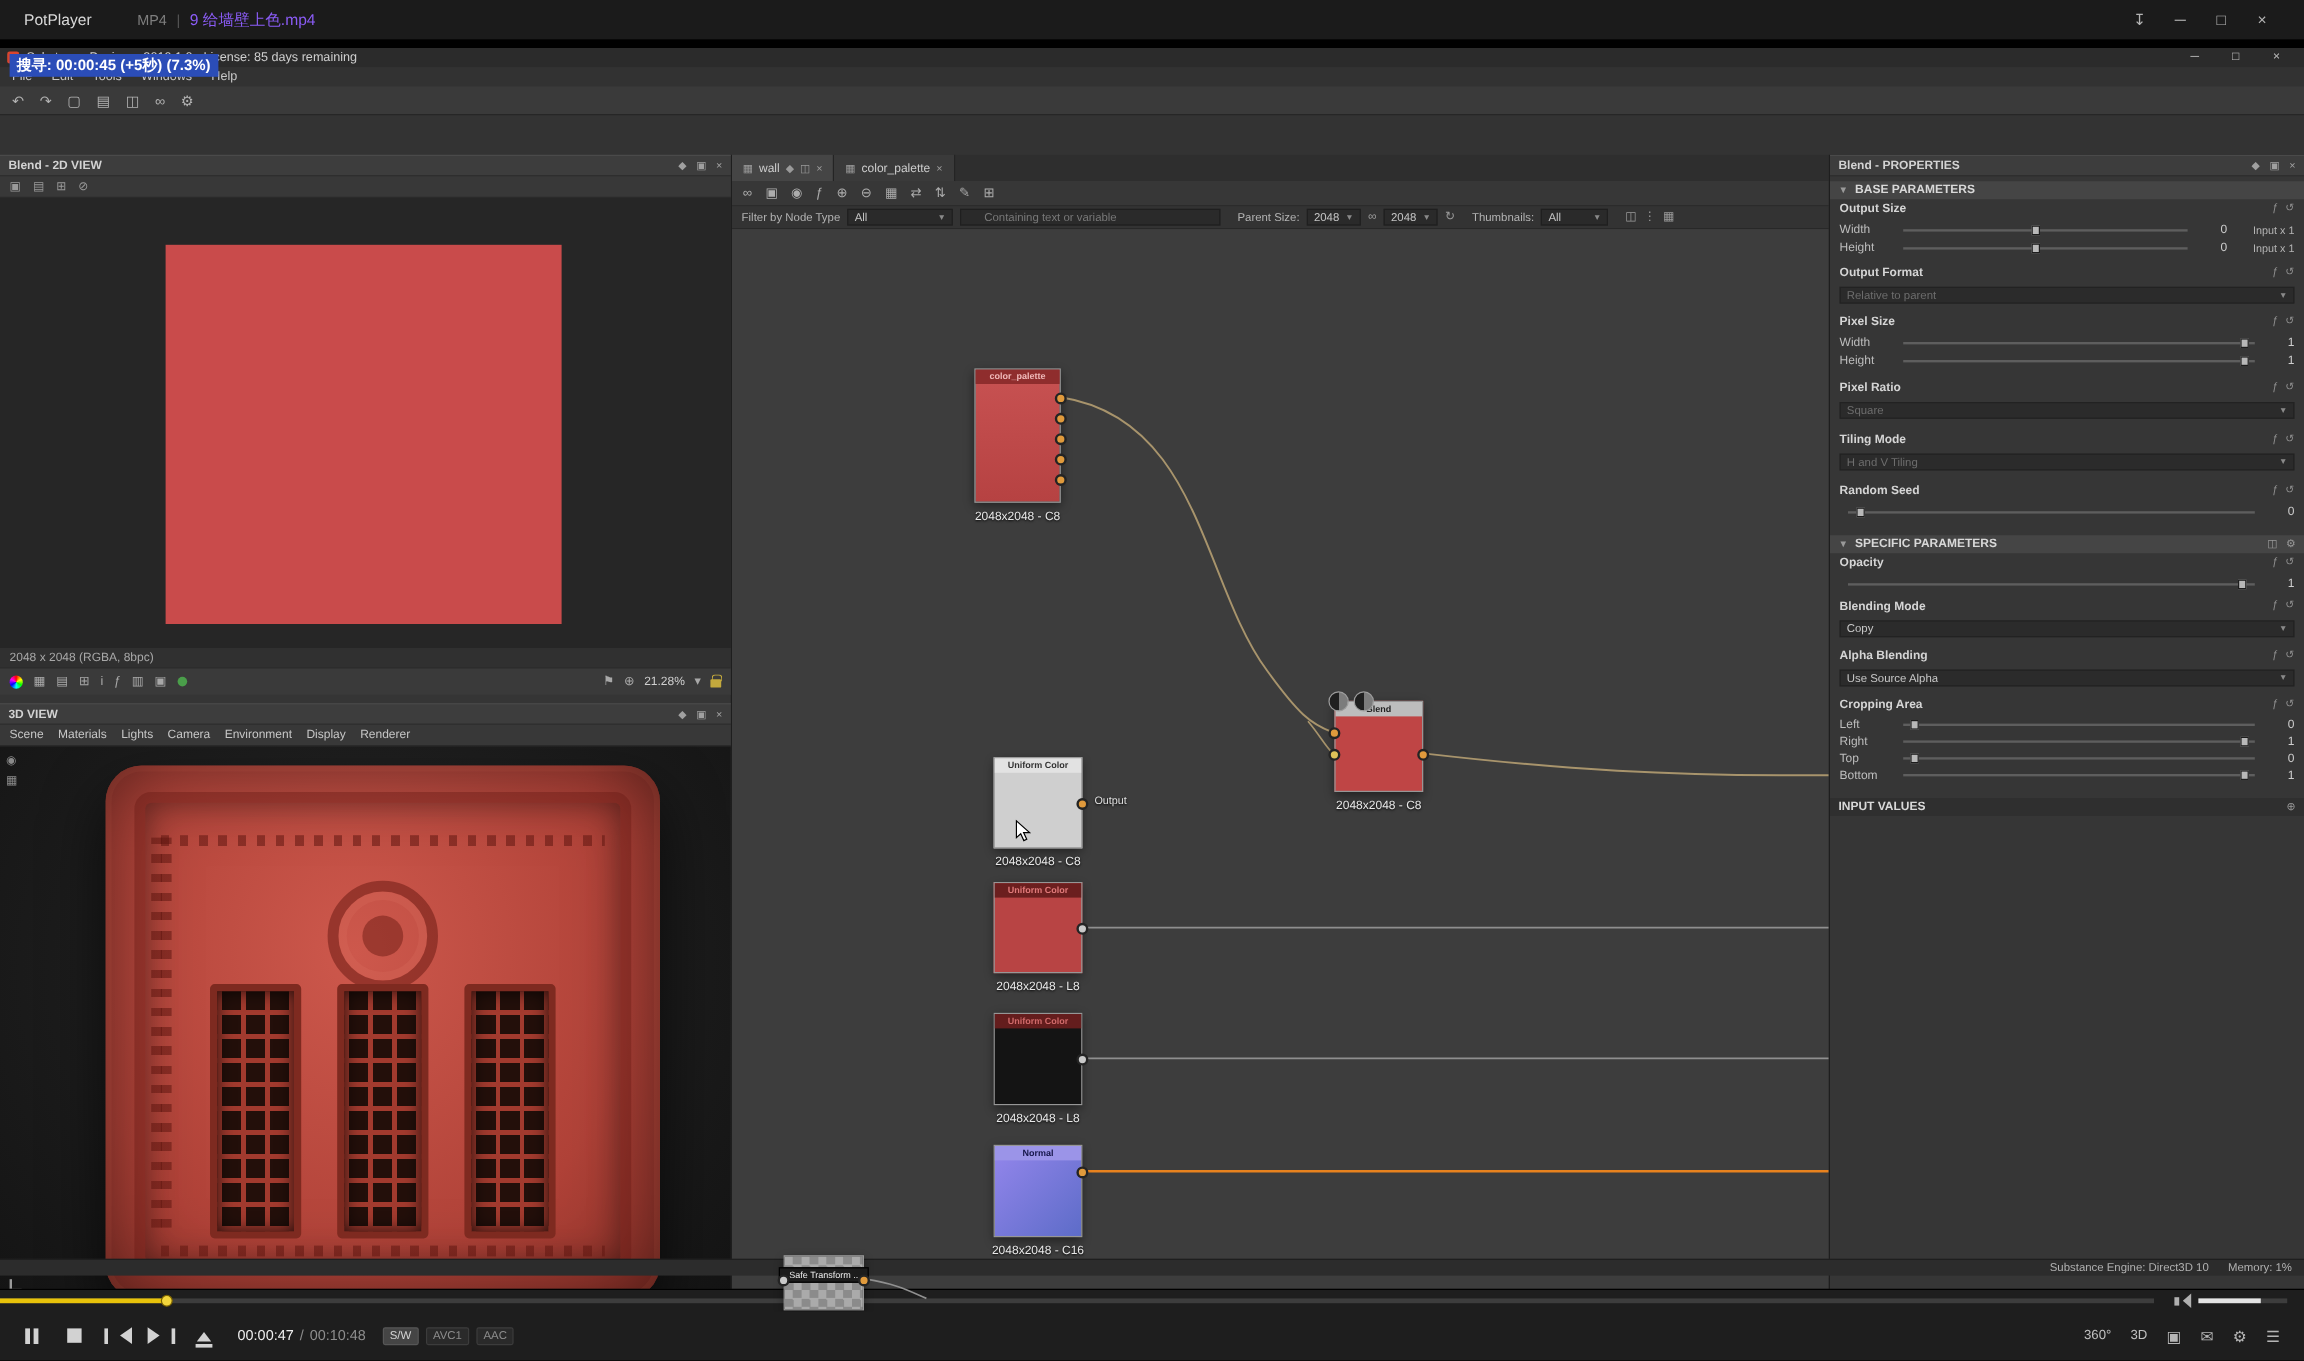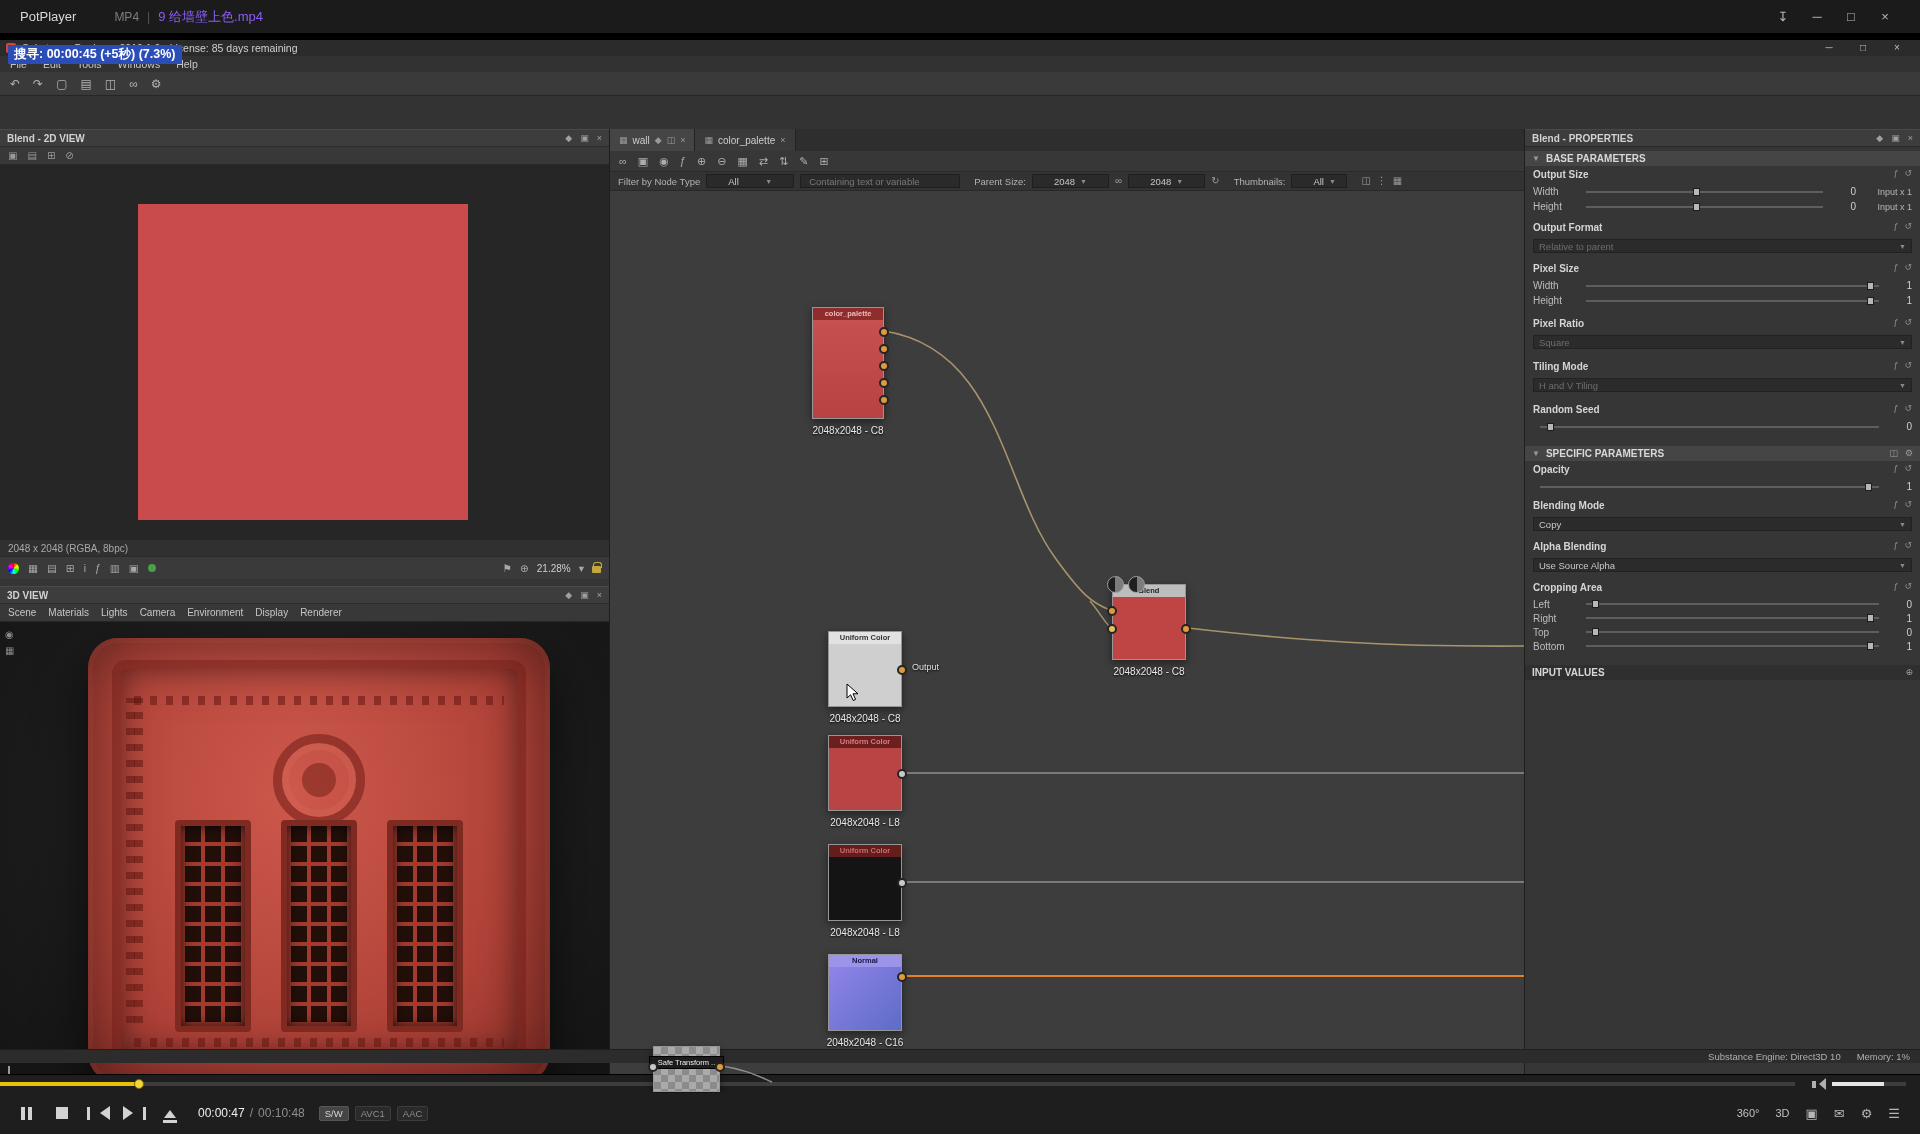--- a/index.html
+++ b/index.html
@@ -71,23 +71,23 @@
 
   
   .graph-col{position:absolute;left:610px;top:89px;width:914px;height:964px;background:#3d3d3d}
   .gtabs{position:absolute;left:0;top:0;width:100%;height:22px;background:#2e2e2e;display:flex;align-items:stretch}
   .gtab{display:flex;align-items:center;gap:5px;padding:0 9px;font-size:10px;color:#cdcdcd;background:#3a3a3a;border-right:1px solid #242424}
   .gtab.active{background:#454545}
   .gtab .icon{font-size:9px;color:#9a9a9a}
   .gtoolbar{position:absolute;left:0;top:22px;width:100%;height:21px;background:#373737;border-bottom:1px solid #2a2a2a;display:flex;align-items:center;gap:11px;padding:0 9px}
   .gtoolbar .icon{font-size:11px;color:#acacac}
   .filterbar{position:absolute;left:0;top:43px;width:100%;height:19px;background:#333;border-bottom:1px solid #282828;display:flex;align-items:center;gap:6px;padding:0 8px;font-size:9.5px;color:#b3b3b3}
-  .fdrop{background:#2a2a2a;border:1px solid #1f1f1f;height:14px;display:flex;align-items:center;gap:5px;padding:0 21px;color:#c5c5c5}
+  .fdrop{background:#2a2a2a;border:1px solid #1f1f1f;height:14px;display:flex;align-items:center;gap:5px;padding:0 5px;color:#c5c5c5}
   .fdrop .caret{font-size:7px;color:#8a8a8a}
-  .fsearch{background:#2a2a2a;border:1px solid #1f1f1f;height:14px;width:160px;color:#bbb;font-size:9.5px;padding:0 8px;outline:none}
+  .fsearch{background:#2a2a2a;border:1px solid #1f1f1f;height:14px;width:217px;color:#bbb;font-size:9.5px;padding:0 19px;outline:none}
   .fsearch::placeholder{color:#787878}
   .gcanvas{position:absolute;left:0;top:62px;width:914px;height:902px;background:#3d3d3d;overflow:hidden}
   .gcanvas svg.wires{position:absolute;left:0;top:0;z-index:1}
 
   .gnode{position:absolute;border:1px solid #969696;box-shadow:0 3px 8px rgba(0,0,0,.45);z-index:2}
   .gnode-hdr{height:12px;font-size:7.5px;font-weight:bold;text-align:center;line-height:12px;overflow:hidden;white-space:nowrap}
   .gdot{position:absolute;width:10px;height:10px;border-radius:50%;background:#e09a3c;border:2px solid #242424;z-index:4}
   .gdot.gray{background:#c9c9c9}
   .gdot.yellow{background:#dfc258}
   .gdot.l{left:-6px}.gdot.r{right:-6px}

